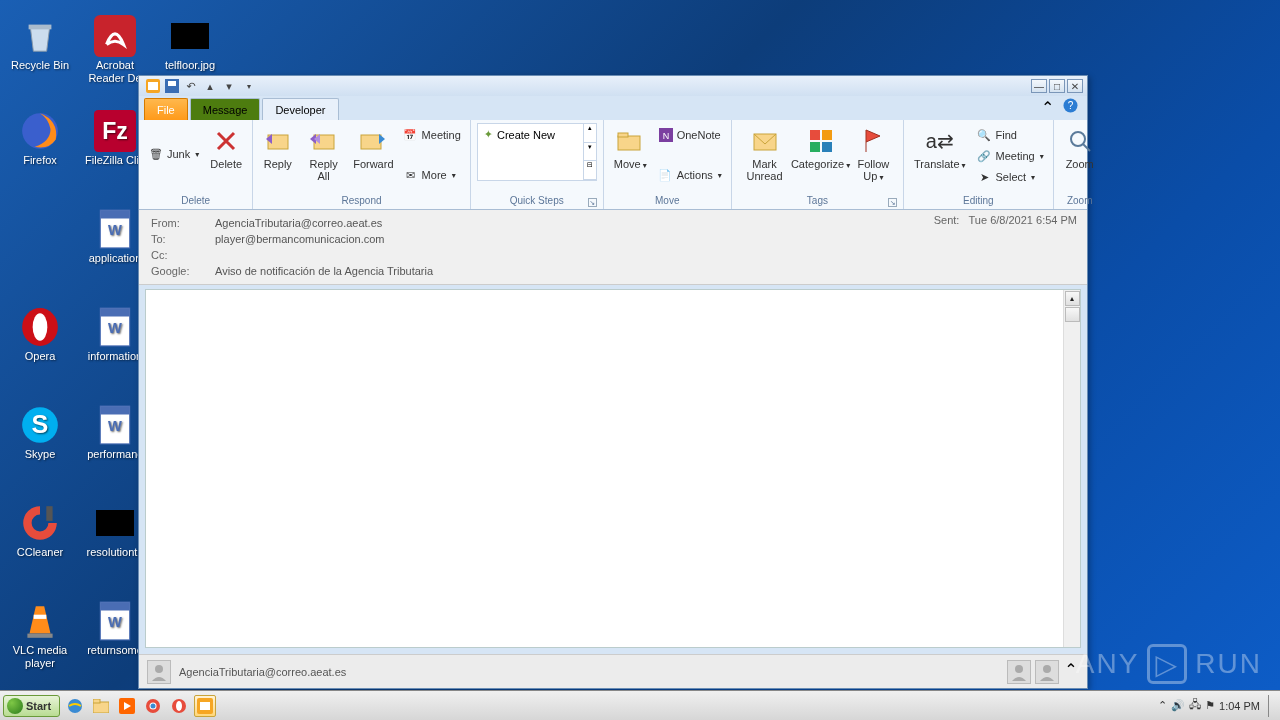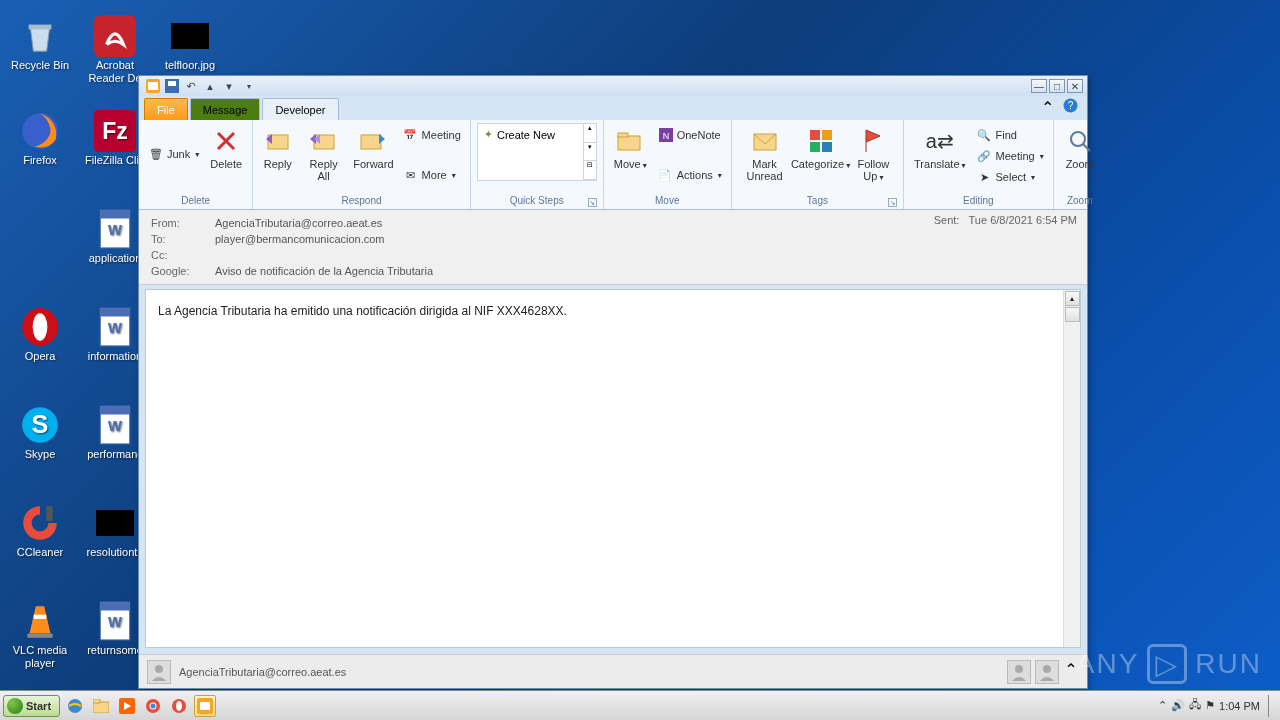--- a/index.html
+++ b/index.html
@@ -444,21 +444,20 @@
           </tr>
       <tr>
             <td class="l">Google:</td>
             <td>Aviso de notificación de la Agencia Tributaria</td>
           </tr>
     </tbody>
       </table>
   </div>
 
   <div class="msgbody">
-    <span>La Agencia Tributaria ha emitido una notificación dirigida al NIF XXX4628XX.</span>
     <div class="scroll">
       <div class="sb">▴</div>
       <div class="sb"></div>
     </div>
   </div>
 
   <div class="footer">
     <div class="av">
         <svg width="18" height="18">
           <circle cx="9" cy="6" r="4" fill="#aaa"></circle>

